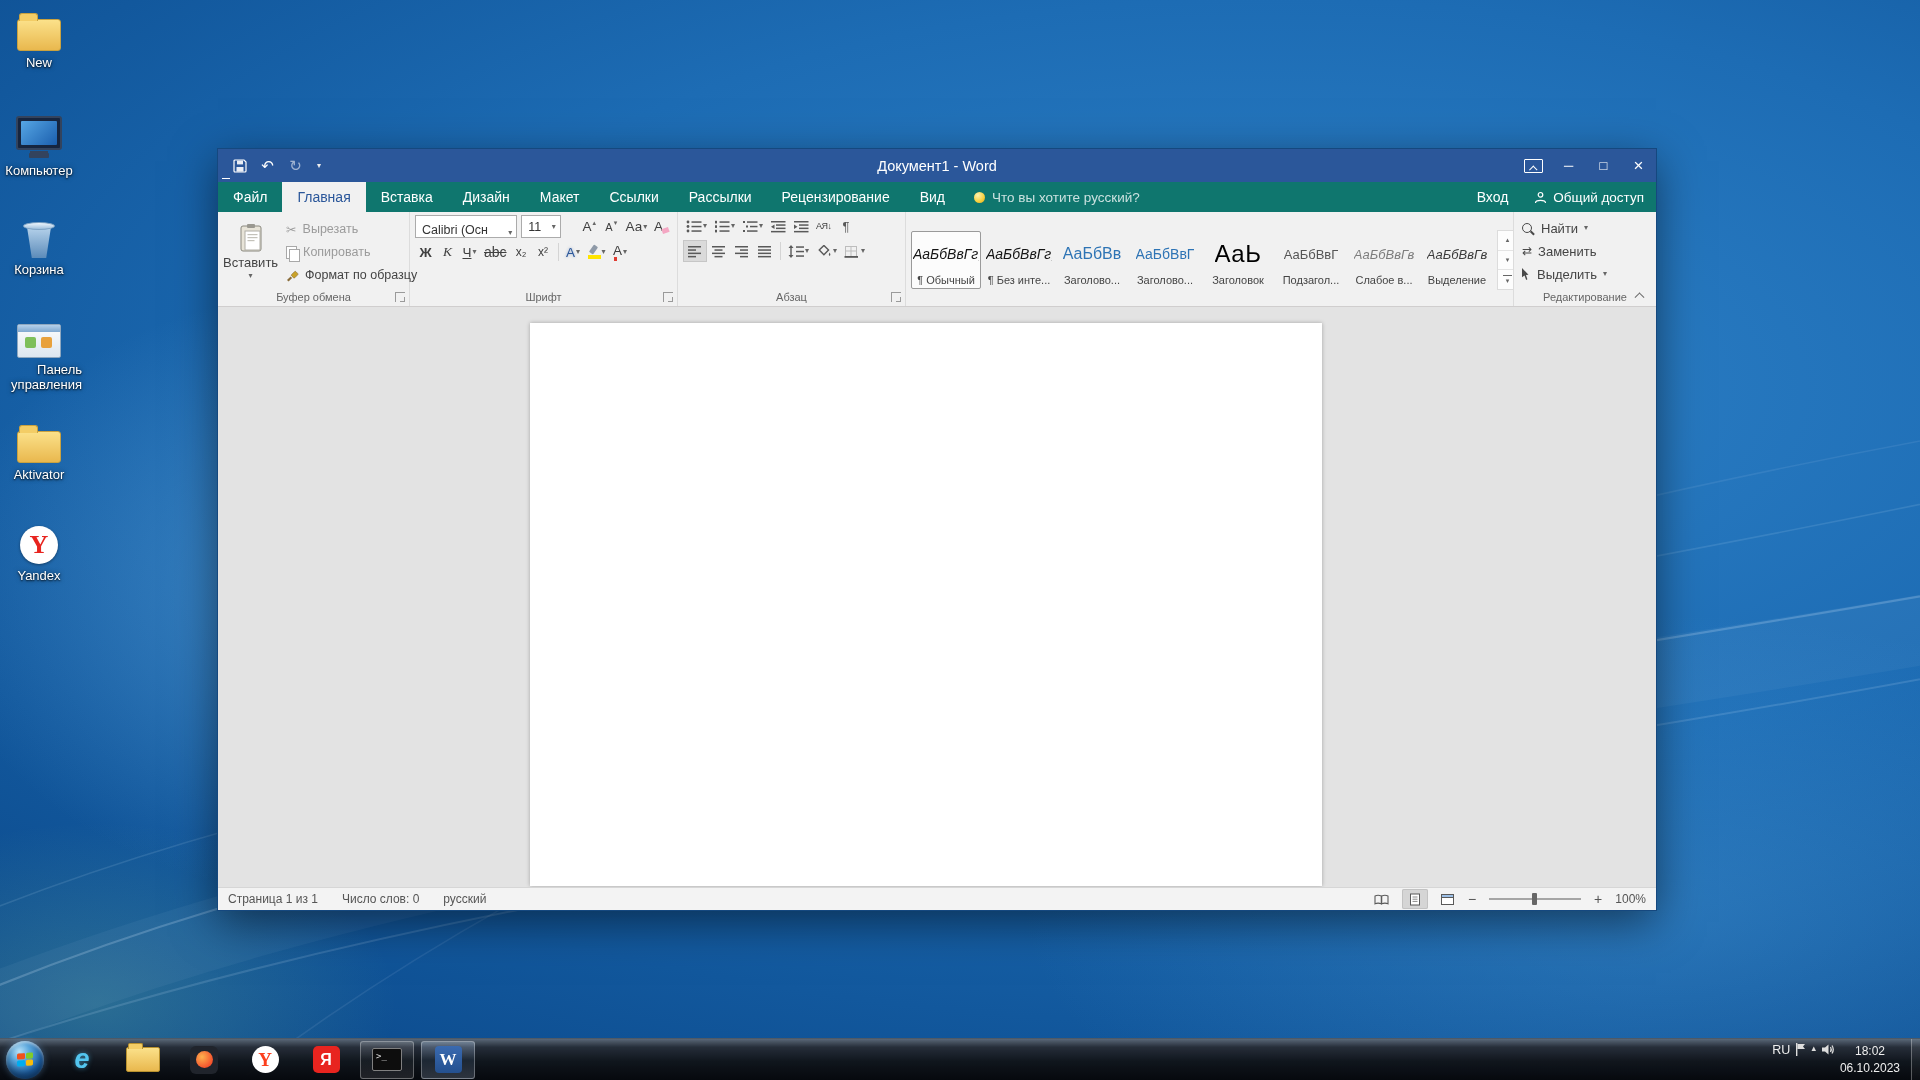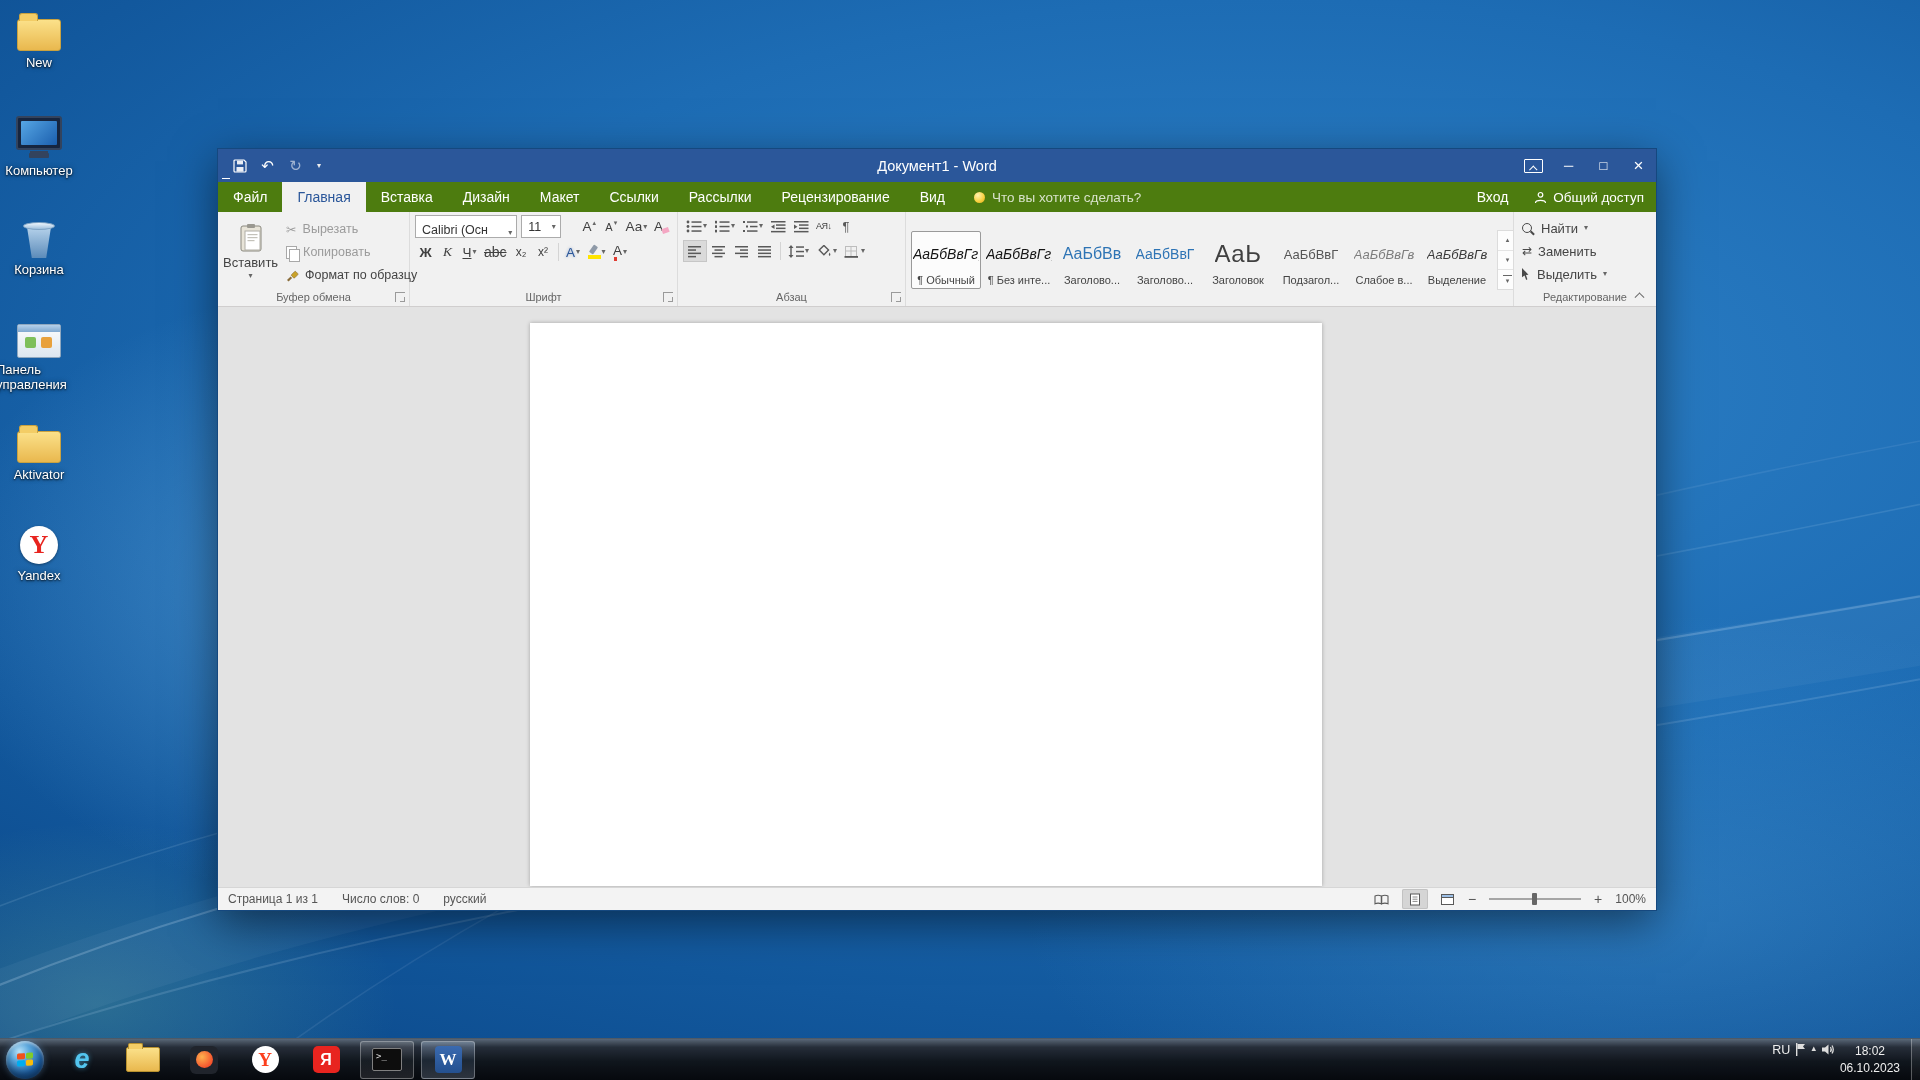--- a/index.html
+++ b/index.html
@@ -14,21 +14,21 @@
   }
   .wp-glow { position:absolute; inset:0;
     background:
       radial-gradient(700px 480px at 20% 55%, rgba(120,190,240,.45), transparent 65%),
       radial-gradient(900px 420px at 86% 84%, rgba(90,175,235,.30), transparent 70%),
       radial-gradient(430px 260px at 5% 93%, rgba(150,230,170,.22), transparent 70%);
   }
   .swooshes { position:absolute; inset:0; width:100%; height:100%; }
   
   .dicon { position:absolute; left:-4px; width:86px; display:flex; flex-direction:column; align-items:center; gap:5px; cursor:default; }
-  .di-label { font-size:13px; color:#fff; text-align:left; line-height:1.15;
+  .di-label { font-size:13px; color:#fff; text-align:right; line-height:1.15;
     text-shadow:0 1px 2px rgba(0,0,0,.85), 0 0 5px rgba(0,0,0,.5); }
   .folder { width:42px; height:30px; background:linear-gradient(#fbe18a,#e9b84e); border:1px solid #caa23f; border-radius:3px; position:relative; margin-top:7px; }
   .folder::before { content:""; position:absolute; top:-7px; left:1px; width:17px; height:7px; background:#f3cd66; border:1px solid #caa23f; border-bottom:none; border-radius:3px 3px 0 0; }
   .monitor { width:42px; height:30px; background:#16253f; border:2px solid #33435d; border-radius:3px; position:relative; margin-bottom:9px; }
   .monitor::before { content:""; position:absolute; inset:3px; background:linear-gradient(135deg,#5aaae e0,#1b5fae); background:linear-gradient(135deg,#56a6e4,#1b5fae); border-radius:1px; }
   .monitor::after { content:""; position:absolute; left:50%; transform:translateX(-50%); bottom:-10px; width:20px; height:5px; background:#33435d; border-radius:1px; box-shadow:0 -3px 0 -1px #33435d; }
   .bin { width:32px; height:38px; position:relative; }
   .bin::before { content:""; position:absolute; top:7px; left:4px; right:4px; bottom:0; background:linear-gradient(rgba(210,231,248,.85), rgba(140,170,200,.6)); clip-path:polygon(0 0,100% 0,80% 100%,20% 100%); }
   .bin::after { content:""; position:absolute; top:2px; left:0; right:0; height:8px; border-radius:50%; background:linear-gradient(#eef6fd,#9fc0dd); border:1px solid #7fa3c4; box-sizing:border-box; }
   .cpanel { width:42px; height:32px; background:linear-gradient(#fdfdfd,#dce6f0); border:1px solid #8fa8c0; border-radius:2px; position:relative; margin-top:4px; }
@@ -43,21 +43,21 @@
   .qat { display:flex; align-items:center; gap:3px; padding-left:9px; }
   .qbtn { width:25px; height:25px; display:flex; align-items:center; justify-content:center; font-size:15px; color:#fff; }
   .qbtn.dim { opacity:.55; }
   .qat-more { display:flex; flex-direction:column; align-items:center; width:16px; }
   .qat-more .bar { width:8px; height:1px; background:#fff; margin-bottom:1px; }
   .title { position:absolute; left:50%; transform:translateX(-50%); font-size:14.5px; white-space:nowrap; }
   .wctrl { margin-left:auto; display:flex; height:100%; align-items:stretch; }
   .wbtn { width:35px; display:flex; align-items:center; justify-content:center; font-size:13px; color:#fff; }
   .ribopts { width:17px; height:12px; border:1px solid #fff; border-radius:1px; display:flex; align-items:flex-end; justify-content:center; }
   .ribopts i { width:5px; height:5px; border-left:1.4px solid #fff; border-top:1.4px solid #fff; transform:rotate(45deg) translateY(1px); }
-  .tabrow { height:30px; background:#4d7c0f; display:flex; align-items:stretch; color:#fff; flex:0 0 auto; padding-right:12px; }
+  .tabrow { height:30px; background:#0f766e; display:flex; align-items:stretch; color:#fff; flex:0 0 auto; padding-right:12px; }
   .tab { padding:0 15px; display:flex; align-items:center; font-size:14px; white-space:nowrap; }
   .tab.active { background:#f1f1f1; color:#2b579a; }
   .tellme { display:flex; align-items:center; gap:7px; margin-left:14px; color:rgba(255,255,255,.78); font-size:13.5px; white-space:nowrap; }
   .bulb { width:11px; height:11px; border-radius:50%; background:radial-gradient(circle at 35% 30%, #fff3b0, #f7cf3d 60%, #d9a418); flex:0 0 auto; }
   .signin { margin-left:auto; display:flex; align-items:center; font-size:14px; }
   .share { display:flex; align-items:center; gap:6px; margin-left:26px; font-size:13.5px; white-space:nowrap; }
   
   .ribbon { background:#f1f1f1; border-bottom:1px solid #d0cece; display:flex; position:relative; height:94px; flex:0 0 auto; }
   .group { display:flex; flex-direction:column; border-right:1px solid #dcdcdc; height:100%; box-sizing:border-box; }
   .g-body { flex:1; display:flex; padding:3px 5px 0; min-width:0; }
@@ -98,21 +98,21 @@
   .pilc { font-size:13px; color:#595959; }
   
   .sg { display:flex; align-items:center; gap:3px; padding:4px 4px 2px 5px; min-width:0; overflow:hidden; flex:1; }
   .scard { width:70px; height:58px; border:1px solid transparent; border-radius:2px; display:flex; flex-direction:column; align-items:center; padding:2px; box-sizing:border-box; flex:0 0 auto; }
   .scard.selected { border-color:#9a9a9a; background:#fcfcfc; }
   .s-sample { flex:1; display:flex; align-items:center; white-space:nowrap; overflow:hidden; max-width:66px; }
   .s-name { font-size:11px; color:#444; white-space:nowrap; overflow:hidden; max-width:66px; }
   .sm0,.sm1 { font-size:14px; color:#151515;font-style:italic; }
   .sm2 { font-size:16px; color:#2e74b5; }
   .sm3 { font-size:14px; color:#2e74b5; }
-  .sm4 { font-size:24px; color:#404040; letter-spacing:.5px; }
+  .sm4 { font-size:24px; color:#000000; letter-spacing:.5px; }
   .sm5 { font-size:13px; color:#555; }
   .sm6 { font-size:13px; color:#7d7d7d; font-style:italic; }
   .sm7 { font-size:13px; color:#3c3c3c; font-style:italic; }
   .sgctrl { width:19px; height:58px; margin-left:2px; border:1px solid #dcdcdc; background:#fdfdfd; display:flex; flex-direction:column; flex:0 0 auto; }
   .sgbtn { flex:1; display:flex; align-items:center; justify-content:center; font-size:7px; color:#666; border-bottom:1px solid #e4e4e4; }
   .sgbtn:last-child { border-bottom:none; }
   .exp { width:9px; border-top:1.4px solid #666; padding-top:1px; text-align:center; font-size:7px; color:#666; }
   
   .ed-col { display:flex; flex-direction:column; gap:3px; padding:6px 4px 0 8px; }
   .ed-row { display:flex; align-items:center; gap:6px; font-size:13px; color:#444; height:20px; white-space:nowrap; }
@@ -248,21 +248,21 @@
     <div class="tab active">Главная</div>
     <div class="tab">Вставка</div>
     <div class="tab">Дизайн</div>
     <div class="tab">Макет</div>
     <div class="tab">Ссылки</div>
     <div class="tab">Рассылки</div>
     <div class="tab">Рецензирование</div>
     <div class="tab">Вид</div>
     <div class="tellme">
       <span class="bulb"></span>
-      <span>Что вы хотите сделать?</span>
+      <span>Что вы хотите русский?</span>
     </div>
     <div class="signin">Вход</div>
     <div class="share">
       <svg width="13" height="13" viewBox="0 0 13 13">
         <circle cx="6.5" cy="3.8" r="2.3" fill="none" stroke="#fff" stroke-width="1.2"></circle>
         <path d="M1.5,12 C1.5,8.6 11.5,8.6 11.5,12" fill="none" stroke="#fff" stroke-width="1.2"></path>
       </svg>
       <span>Общий доступ</span>
     </div>
   </div>

